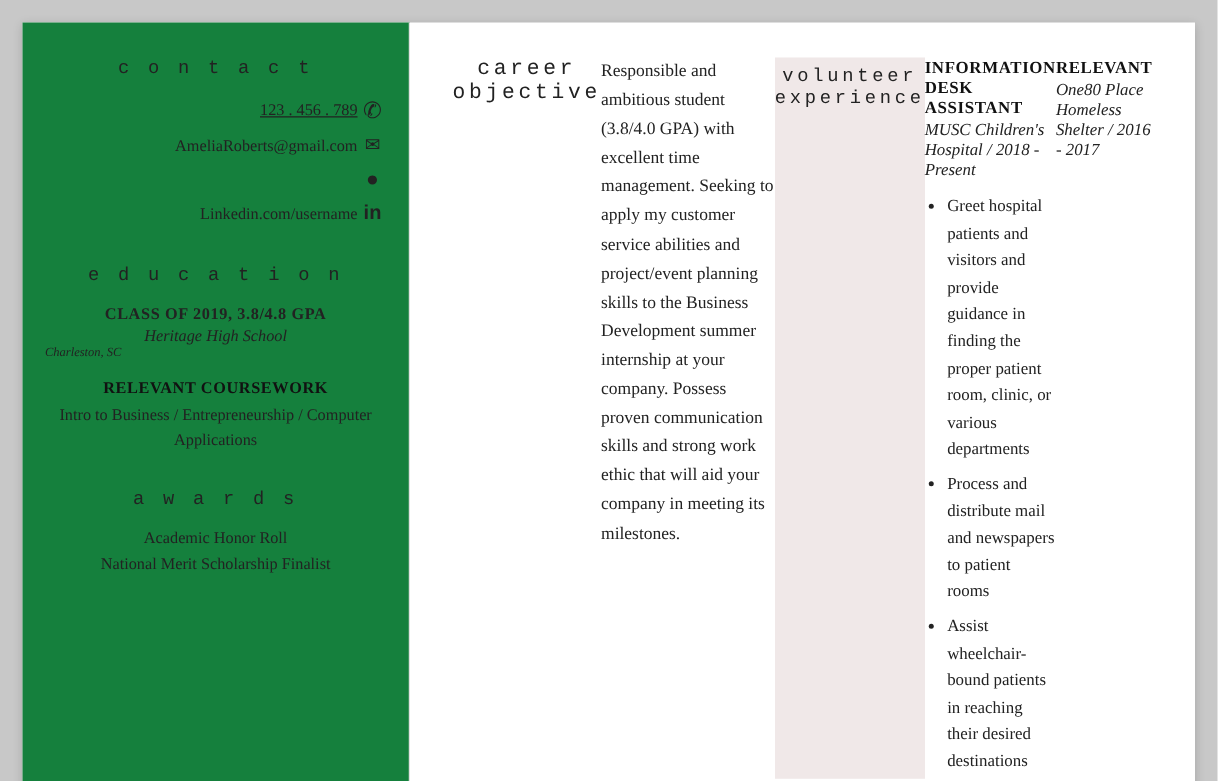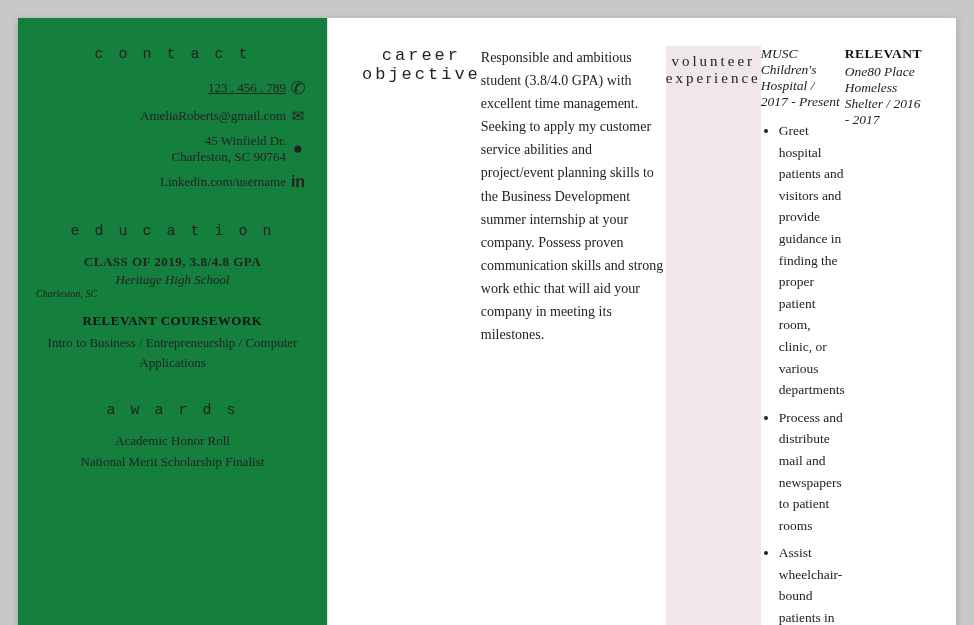--- a/index.html
+++ b/index.html
@@ -193,24 +193,20 @@
         <span class="contact-text underline">123 . 456 . 789</span>
         <span class="contact-icon">✆</span>
       </div>
 
       <div class="contact-row">
         <span class="contact-text">AmeliaRoberts@gmail.com</span>
         <span class="contact-icon" style="font-size:15px;">✉</span>
       </div>
 
       <div class="contact-row">
-        <div class="address-block">
-          <span class="contact-text">45 Winfield Dr.</span>
-          <span class="contact-text">Charleston, SC 90764</span>
-        </div>
         <span class="contact-icon" style="font-size:17px;">●</span>
       </div>
 
       <div class="contact-row">
         <span class="contact-text">Linkedin.com/username</span>
         <span class="contact-icon" style="font-weight:bold; font-size:16px; font-family:sans-serif;">in</span>
       </div>
     </div>
 
     <div class="education-block">
@@ -230,25 +226,26 @@
   </div>
 
   <div class="main-content">
 
     <div class="main-section-title" style="font-family:'Courier New',Courier,monospace; letter-spacing:3px;">
       <span>career objective</span>
     </div>
     <p class="career-objective-text">Responsible and ambitious student (3.8/4.0 GPA) with excellent time management. Seeking to apply my customer service abilities and project/event planning skills to the Business Development summer internship at your company. Possess proven communication skills and strong work ethic that will aid your company in meeting its milestones.</p>
 
     <div class="volunteer-header-box">
-      <div class="main-section-title" style="font-family:Liberation Serif, serif; letter-spacing:3px;">volunteer experience</div>
+      <div class="main-section-title" style="font-family:Liberation Mono, monospace; letter-spacing:3px;">volunteer experience</div>
     </div>
 
     <div class="job-entry">
-      <div class="job-org"><em>MUSC Children's Hospital / 2017 - Present</em></div>
+      <div class="job-title">INFORMATION DESK ASSISTANT</div>
+      <div class="job-org"><em>MUSC Children's Hospital / 2018 - Present</em></div>
       <ul class="job-bullets">
         <li>Greet hospital patients and visitors and provide guidance in finding the proper patient room, clinic, or various departments</li>
         <li>Process and distribute mail and newspapers to patient rooms</li>
         <li>Assist wheelchair-bound patients in reaching their desired destinations</li>
       </ul>
     </div>
 
     <div class="job-entry">
       <div class="job-title">RELEVANT</div>
       <div class="job-org"><em>One80 Place Homeless Shelter / 2016 - 2017</em></div>

